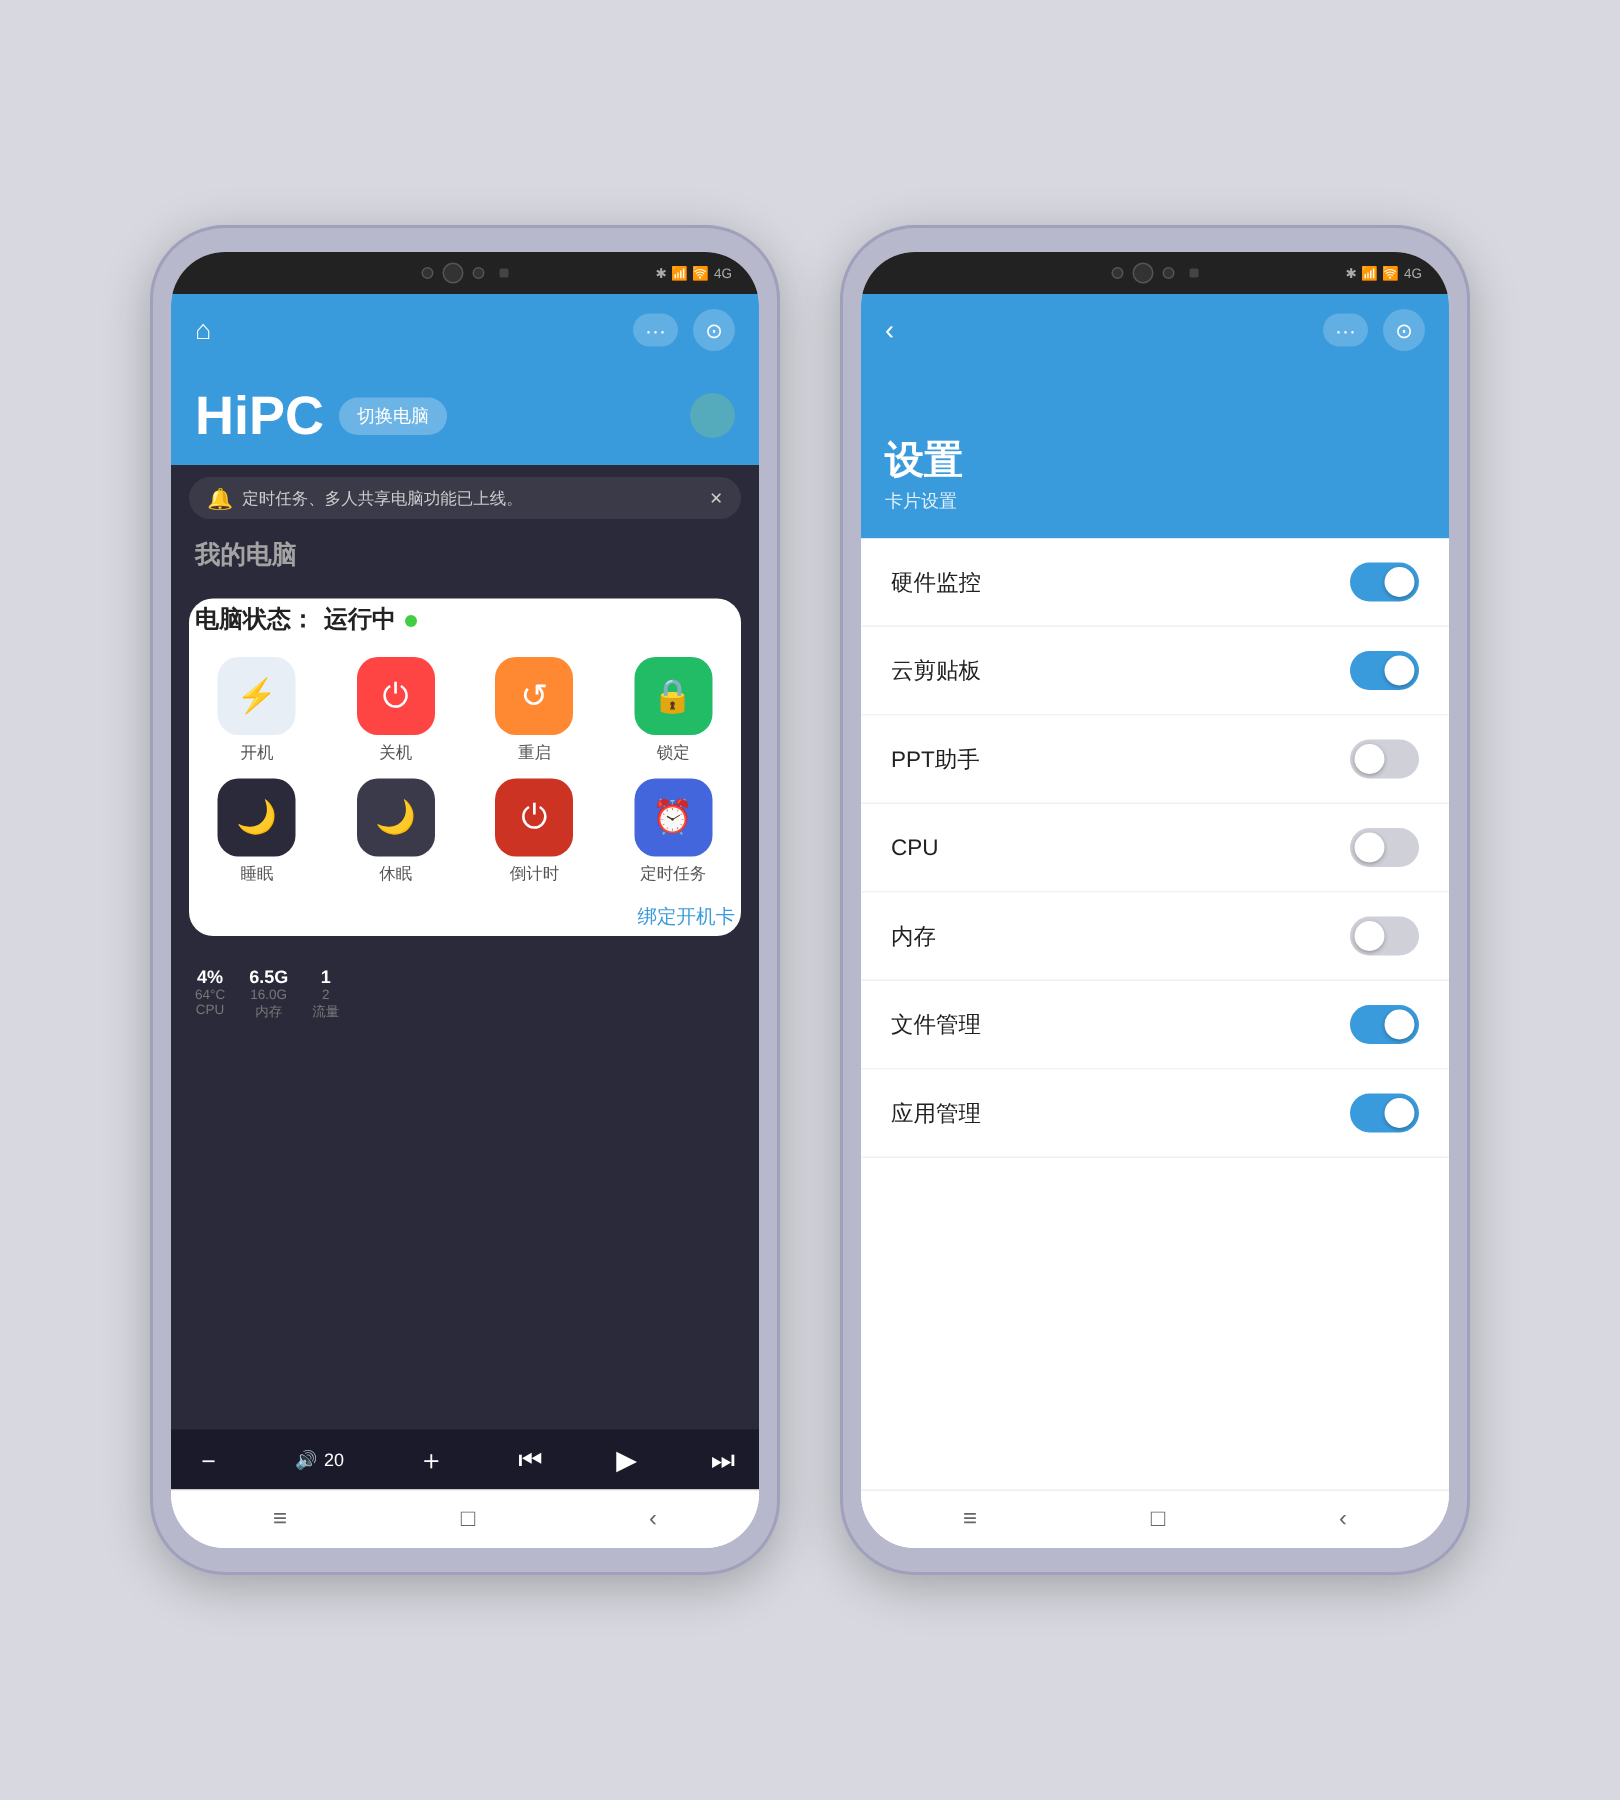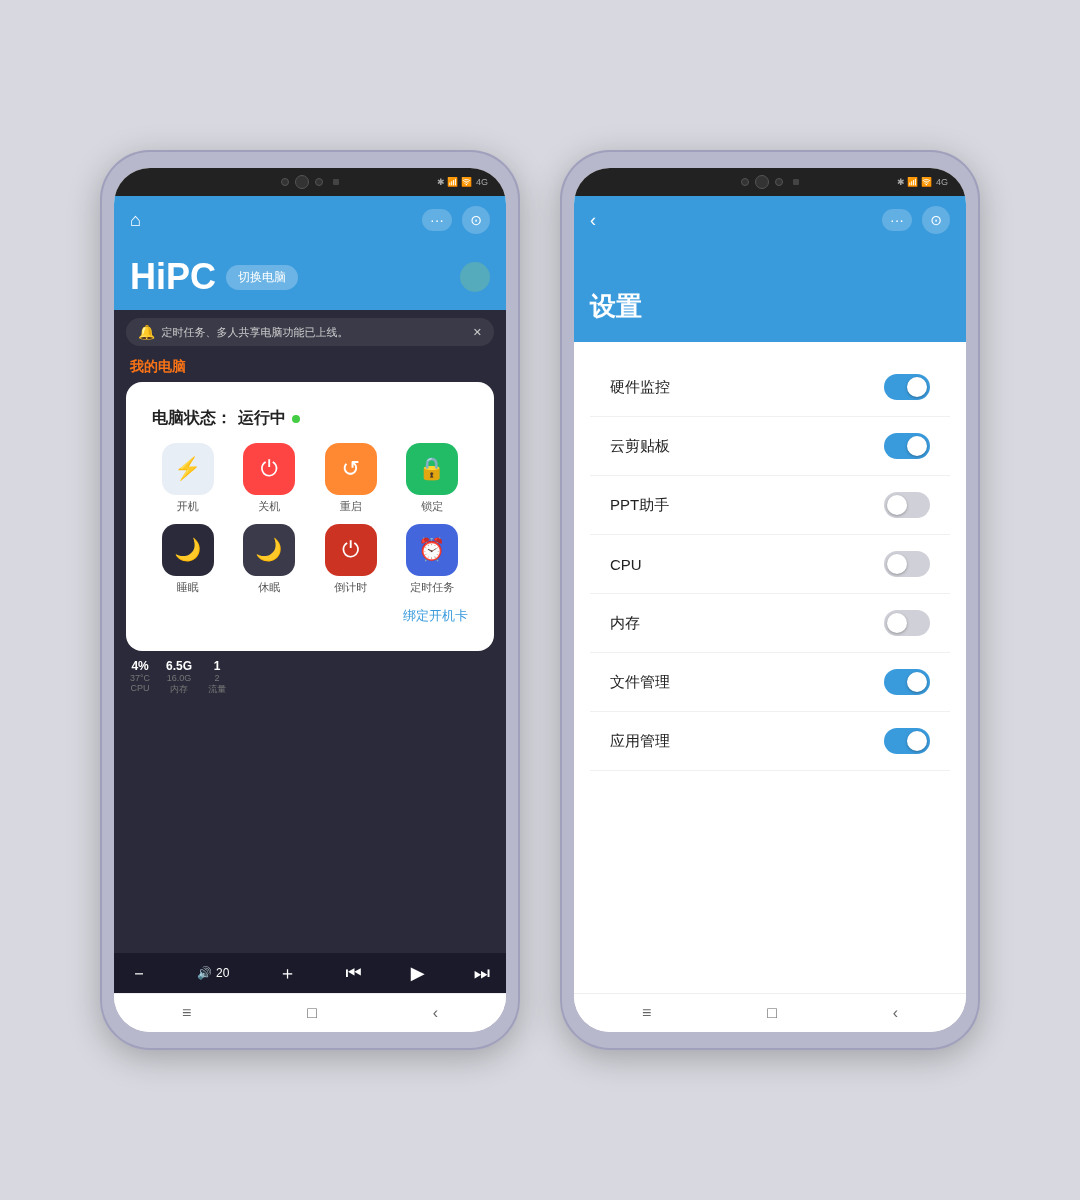--- a/index.html
+++ b/index.html
@@ -129,32 +129,32 @@
       border-radius: 20px;
       padding: 6px 12px;
       display: flex;
       align-items: center;
       color: #ccc;
       font-size: 11px;
       gap: 6px;
     }
 
     .my-pc-header {
-      color: #f97316;
-      font-size: 14px;
+      color: #a3a3a3;
+      font-size: 17px;
       font-weight: bold;
       padding: 4px 16px 6px;
     }
 
     
     .pc-card {
       background: #fff;
-      margin: 0 12px;
+      margin: 12px 12px;
       border-radius: 16px;
-      padding: 26px;
+      padding: 4px;
     }
 
     .pc-status {
       font-size: 16px;
       font-weight: bold;
       color: #222;
       display: flex;
       align-items: center;
       gap: 6px;
       margin-bottom: 14px;
@@ -252,21 +252,21 @@
     }
 
     .settings-subtitle {
       font-size: 12px;
       opacity: 0.85;
     }
 
     .settings-list {
       flex: 1;
       overflow-y: auto;
-      padding: 16px;
+      padding: 0;
       background: #fff;
     }
 
     .settings-item {
       display: flex;
       align-items: center;
       justify-content: space-between;
       padding: 16px 20px;
       border-bottom: 1px solid #f0f0f0;
       background: #fff;
@@ -393,21 +393,21 @@
             <span class="action-label">定时任务</span>
           </div>
         </div>
 
         <div class="bind-card-link">绑定开机卡</div>
       </div>
 
       <div style="padding:8px 16px;display:flex;gap:16px;">
         <div class="stat-item">
           <span class="stat-value" style="color:#fff;">4%</span>
-          <span class="stat-label">37°C</span>
+          <span class="stat-label">64°C</span>
           <span class="stat-label">CPU</span>
         </div>
         <div class="stat-item">
           <span class="stat-value" style="color:#fff;">6.5G</span>
           <span class="stat-label">16.0G</span>
           <span class="stat-label">内存</span>
         </div>
         <div class="stat-item">
           <span class="stat-value" style="color:#fff;">1</span>
           <span class="stat-label">2</span>
@@ -457,20 +457,21 @@
     <div class="app-header">
       <span class="header-icon">‹</span>
       <div class="header-actions">
         <div class="dots-btn">···</div>
         <div class="target-btn">⊙</div>
       </div>
     </div>
 
     <div class="settings-header">
       <div class="settings-title">设置</div>
+      <div class="settings-subtitle">卡片设置</div>
     </div>
 
     <div class="settings-list">
 
       <div class="settings-item">
         <span class="settings-item-label">硬件监控</span>
         <div class="toggle on">
           <div class="toggle-knob"></div>
         </div>
       </div>

